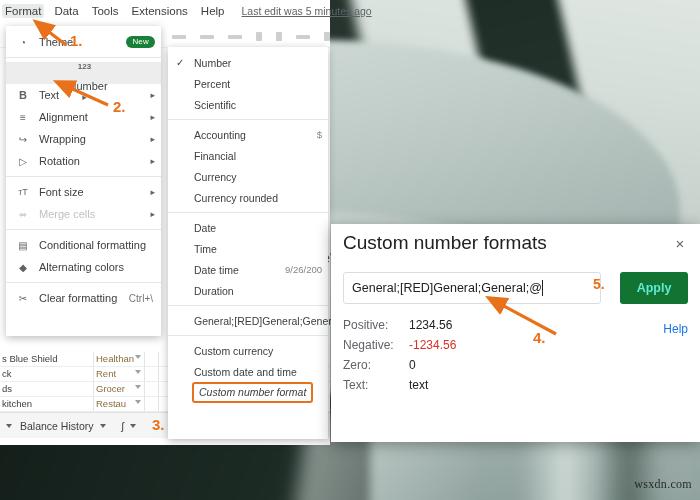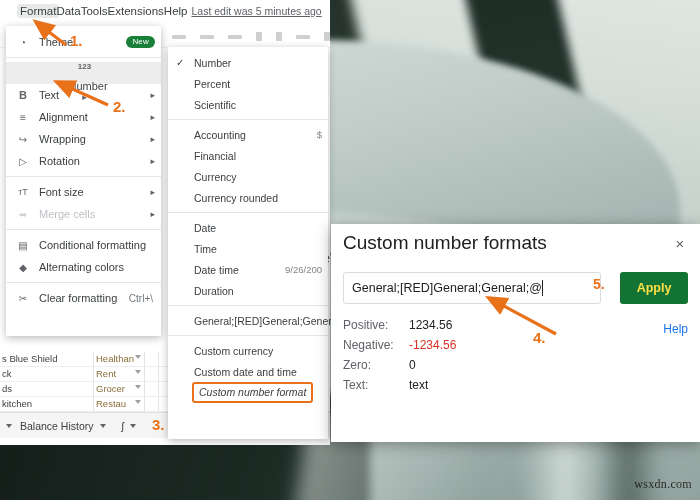--- a/index.html
+++ b/index.html
@@ -76,21 +76,21 @@
   .bg-rightfade {
     right:0; top:300px; width:120px; height:200px;
     background:linear-gradient(90deg,rgba(120,138,134,.0), rgba(160,176,172,.35));
     filter:blur(8px);
   }
 
   
   #sheet { position:absolute; left:0; top:0; width:330px; height:445px; background:#ffffff; }
   #menubar {
     position:absolute; left:0; top:0; height:22px; width:330px;
-    display:flex; align-items:center; gap:0; padding:0 20px;
+    display:flex; align-items:center; gap:13px; padding:0 5px;
     font-size:11.5px; color:#3c4043; white-space:nowrap;
   }
   .menu-item { cursor:default; }
   .menu-item.active { background:#e8eae9; border-radius:3px; padding:1px 3px; margin:0 -3px; }
   #lastedit { font-size:10.5px; color:#5f6368; text-decoration:underline; margin-left:4px; }
 
   #toolbar {
     position:absolute; left:0; top:26px; width:330px; height:22px;
     border-bottom:1px solid #e3e3e3; opacity:.45;
     display:flex; align-items:center; gap:14px; padding-left:172px;
@@ -170,21 +170,21 @@
     position:absolute; left:12px; top:48px; width:258px; height:32px;
     border:1px solid #dadce0; border-radius:3px;
     font-size:12.5px; color:#202124; padding:0 8px; outline:none;
     font-family:"Liberation Sans", sans-serif; background:#fff;
   }
   #caret-bar {
     position:absolute; left:0; top:0; width:1px; height:16px; background:#202124;
   }
   #apply-btn {
     position:absolute; left:289px; top:48px; width:68px; height:32px;
-    background:#137333; color:#fde047; border:0; border-radius:3px;
+    background:#137333; color:#5eead4; border:0; border-radius:3px;
     font-size:12.5px; font-weight:bold; cursor:pointer;
     font-family:"Liberation Sans", sans-serif;
     text-align:center;
   }
   #step5 { position:absolute; left:262px; top:52px; font-size:14px; font-weight:bold; color:#e8711a; }
   #help-link { position:absolute; right:12px; top:98px; font-size:12px; color:#1a73e8; cursor:pointer; }
   .prow { position:absolute; left:12px; font-size:12px; color:#3c4043; }
   .prow .k { position:absolute; left:0; width:62px; color:#5f6368; }
   .prow .v { position:absolute; left:66px; color:#202124; white-space:nowrap; }
   .prow .v.neg { color:#d93025; }

